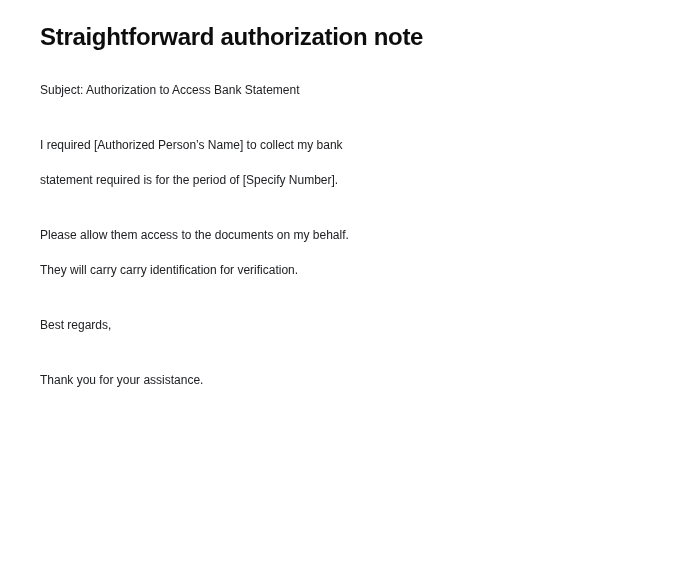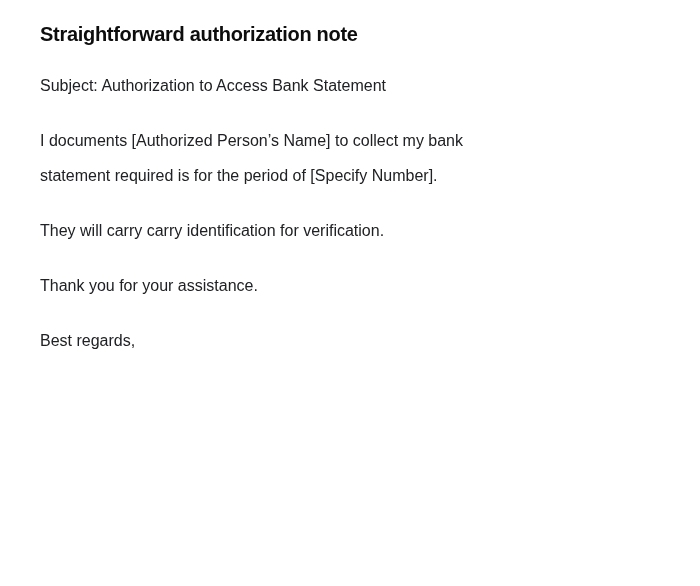--- a/index.html
+++ b/index.html
@@ -12,30 +12,30 @@
     width: 700px;
     height: 586px;
     background: #ffffff;
     box-sizing: border-box;
     padding: 22px 60px 0 40px;
     font-family: "Liberation Sans", "DejaVu Sans", sans-serif;
     overflow: hidden;
   }
   .doc-title {
     margin: 0 0 21px 0;
-    font-size: 20px;
+    font-size: 24px;
     font-weight: 700;
     letter-spacing: -0.3px;
     color: #0d0d0d;
     line-height: 1.25;
   }
   .paragraph {
     margin: 0 0 20px 0;
     color: #202124;
-    font-size: 16px;
+    font-size: 12px;
     line-height: 35px;
     font-weight: 400;
   }
   .paragraph .line {
     display: block;
     white-space: pre;
   }
 </style>
 </head>
 <body>
@@ -43,30 +43,31 @@
 <div class="page">
 
   <h1 class="doc-title">Straightforward authorization note</h1>
 
   <div class="paragraph">
     <span class="line">Subject: Authorization to Access Bank Statement</span>
   </div>
 
 
   <div class="paragraph">
-    <span class="line">I documents [Authorized Person’s Name] to collect my bank</span>
+    <span class="line">I required [Authorized Person’s Name] to collect my bank</span>
     <span class="line">statement required is for the period of [Specify Number].</span>
   </div>
 
   <div class="paragraph">
+    <span class="line">Please allow them access to the documents on my behalf.</span>
     <span class="line">They will carry carry identification for verification.</span>
+  </div>
+
+  <div class="paragraph">
+    <span class="line">Best regards,</span>
   </div>
 
   <div class="paragraph">
     <span class="line">Thank you for your assistance.</span>
   </div>
 
-  <div class="paragraph">
-    <span class="line">Best regards,</span>
-  </div>
-
 
 </div>
 
 </body></html>

